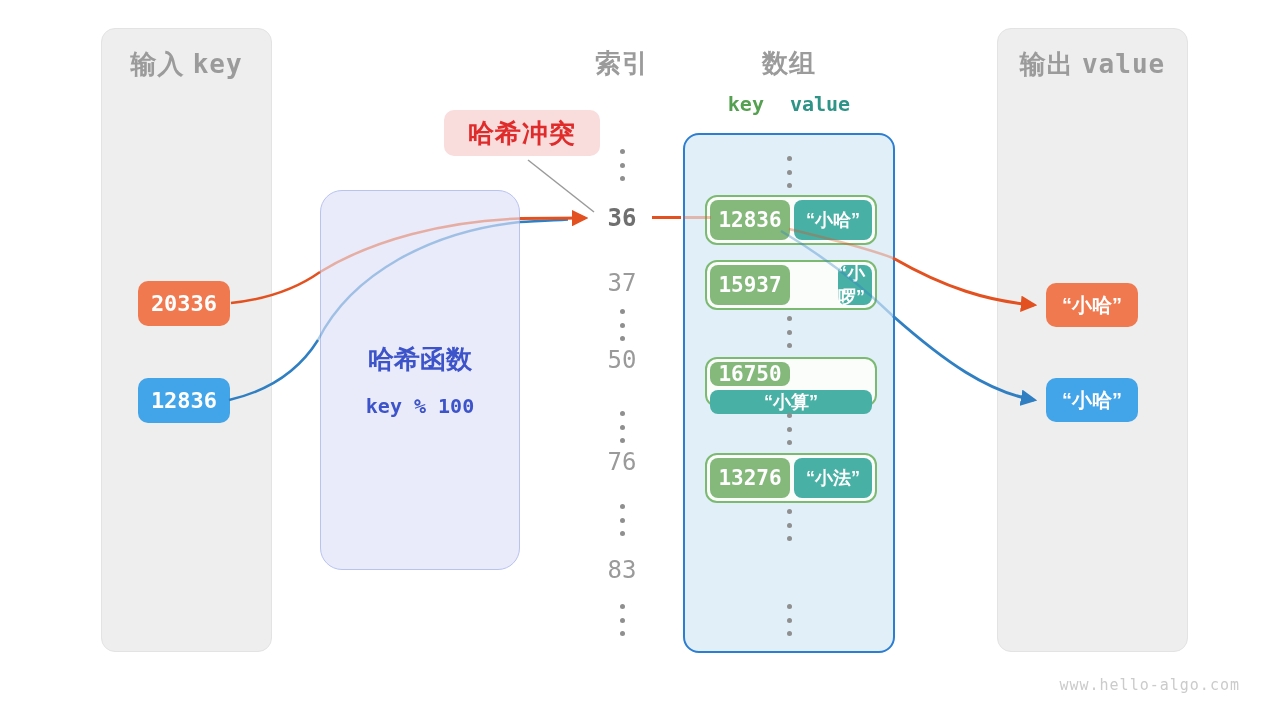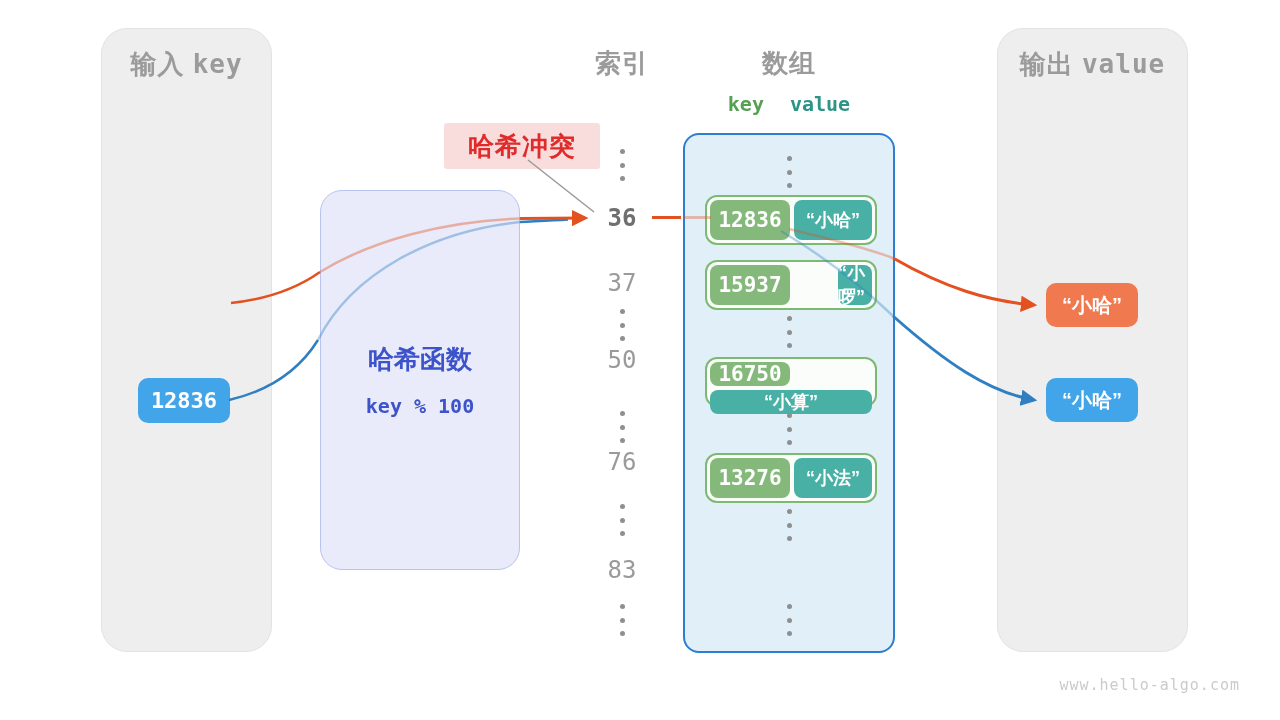--- a/index.html
+++ b/index.html
@@ -3,21 +3,21 @@
 <meta charset="utf-8">
 <style>
   html,body{margin:0;padding:0;background:#ffffff;}
   .canvas{
     position:relative;width:1280px;height:720px;overflow:hidden;background:#ffffff;
     font-family:"Liberation Sans","DejaVu Sans",sans-serif;
   }
   .mono{font-family:"DejaVu Sans Mono","Liberation Mono",monospace;}
 
   
-  .panel{position:absolute;top:28px;height:624px;background:#eeeeee;border:1px solid #e3e3e3;border-radius:26px;box-sizing:border-box;}
+  .panel{position:absolute;top:28px;height:624px;background:#eeeeee;border:1px solid #e3e3e3;border-radius:14px;box-sizing:border-box;}
   .panel-left{left:101px;width:171px;}
   .panel-right{left:997px;width:191px;}
   .panel-title{position:absolute;top:18px;left:0;width:100%;text-align:center;font-size:26px;font-weight:700;color:#9b9b9b;letter-spacing:1px;}
   .panel-title .mono{font-weight:700;}
 
   
   .col-header{position:absolute;top:46px;text-align:center;font-size:26px;font-weight:700;color:#9b9b9b;letter-spacing:1px;}
   .hdr-index{left:572px;width:100px;}
   .hdr-array{left:683px;width:212px;}
   .kv-header{position:absolute;top:92px;left:683px;width:212px;text-align:center;font-size:20px;font-weight:700;}
@@ -34,21 +34,21 @@
   .out-chip{left:1046px;width:92px;height:44px;font-size:20px;font-weight:700;}
   .out-chip.v1{top:283px;}
   .out-chip.v2{top:378px;}
 
   
   .hash-box{position:absolute;left:320px;top:190px;width:200px;height:380px;background:#e9ebfa;border:1.5px solid #b9c3ef;border-radius:22px;box-sizing:border-box;}
   .hash-title{position:absolute;top:342px;left:320px;width:200px;text-align:center;font-size:26px;font-weight:700;color:#3d53c9;}
   .hash-formula{position:absolute;top:394px;left:320px;width:200px;text-align:center;font-size:20px;font-weight:600;color:#3d53c9;}
 
   
-  .collision{position:absolute;left:444px;top:110px;width:156px;height:46px;background:#f9dcdc;border-radius:3px;display:flex;align-items:center;justify-content:center;font-size:26px;font-weight:700;color:#e02b2b;letter-spacing:1px;margin-top:13px;}
+  .collision{position:absolute;left:444px;top:110px;width:156px;height:46px;background:#f9dcdc;border-radius:10px;display:flex;align-items:center;justify-content:center;font-size:26px;font-weight:700;color:#e02b2b;letter-spacing:1px;}
 
   
   .idx{position:absolute;left:587px;width:70px;height:40px;line-height:40px;text-align:center;font-size:24px;color:#9a9a9a;}
   .idx.hot{color:#6f6f6f;font-weight:700;}
 
   
   .dots{position:absolute;width:70px;height:32px;display:flex;flex-direction:column;align-items:center;justify-content:space-between;}
   .dots i{display:block;width:5px;height:5px;border-radius:50%;background:#8f8f8f;}
   .dots.in-array{left:0;width:100%;}
 
@@ -68,20 +68,21 @@
 <body>
 
 <div class="canvas">
 
   <div class="panel panel-left">
     <div class="panel-title">
       <span>输入</span>
       <span class="mono">key</span>
     </div>
   </div>
+  <div class="chip key-chip k1 orange mono">20336</div>
   <div class="chip key-chip k2 blue mono">12836</div>
 
   <div class="hash-box"></div>
   <div class="hash-title">哈希函数</div>
   <div class="hash-formula mono">key % 100</div>
 
   <div class="collision">哈希冲突</div>
 
   <div class="col-header hdr-index">索引</div>
   <div class="col-header hdr-array">数组</div>

